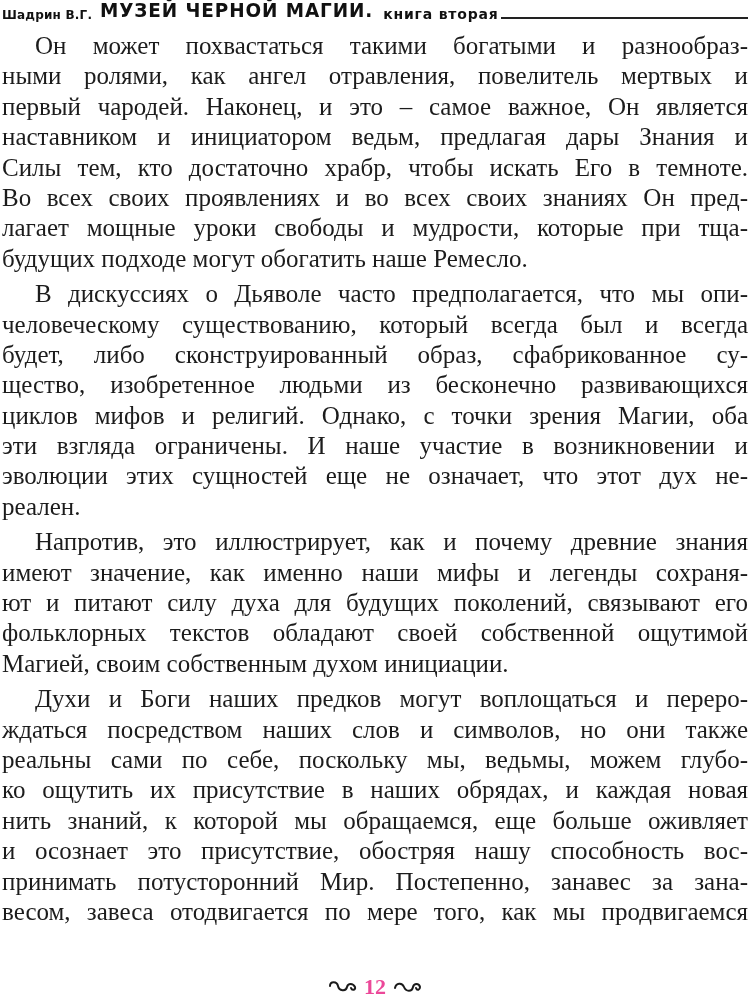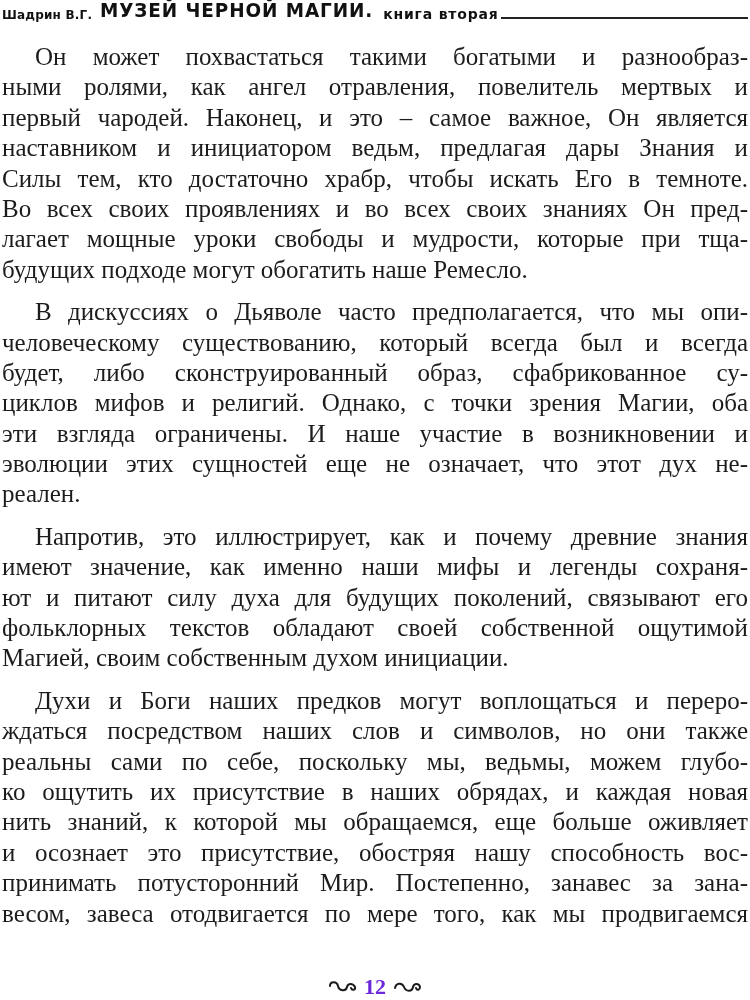--- a/index.html
+++ b/index.html
@@ -56,21 +56,21 @@
     .page-body {
       position: absolute;
       left: 2px;
       top: 30px;
       width: 746px;
       font-family: "Liberation Serif", serif;
       font-size: 25px;
       color: #1c1c1c;
     }
     .paragraph {
-      margin: 12px 0 5px 0;
+      margin: 1px 0 5px 0;
     }
     .line {
       display: block;
       height: 30.4px;
       line-height: 30.4px;
       text-align: justify;
       text-align-last: justify;
       white-space: nowrap;
       overflow: hidden;
     }
@@ -82,21 +82,21 @@
     }
     .folio {
       position: absolute;
       left: 0;
       width: 750px;
       top: 974px;
       text-align: center;
       font-family: "Liberation Serif", serif;
       font-size: 22px;
       font-weight: bold;
-      color: #6d28d9;
+      color: #ec4899;
       display: flex;
       justify-content: center;
       align-items: center;
       gap: 6px;
     }
     .ornament {
       display: inline-block;
       width: 30px;
       height: 14px;
     }
@@ -119,20 +119,21 @@
     <span class="line">наставником и инициатором ведьм, предлагая дары Знания и</span>
     <span class="line">Силы тем, кто достаточно храбр, чтобы искать Его в темноте.</span>
     <span class="line">Во всех своих проявлениях и во всех своих знаниях Он пред-</span>
     <span class="line">лагает мощные уроки свободы и мудрости, которые при тща-</span>
     <span class="line last">будущих подходе могут обогатить наше Ремесло.</span>
   </p>
   <p class="paragraph">
     <span class="line first">В дискуссиях о Дьяволе часто предполагается, что мы опи-</span>
     <span class="line">человеческому существованию, который всегда был и всегда</span>
     <span class="line">будет, либо сконструированный образ, сфабрикованное су-</span>
+    <span class="line">щество, изобретенное людьми из бесконечно развивающихся</span>
     <span class="line">циклов мифов и религий. Однако, с точки зрения Магии, оба</span>
     <span class="line">эти взгляда ограничены. И наше участие в возникновении и</span>
     <span class="line">эволюции этих сущностей еще не означает, что этот дух не-</span>
     <span class="line last">реален.</span>
   </p>
   <p class="paragraph">
     <span class="line first">Напротив, это иллюстрирует, как и почему древние знания</span>
     <span class="line">имеют значение, как именно наши мифы и легенды сохраня-</span>
     <span class="line">ют и питают силу духа для будущих поколений, связывают его</span>
     <span class="line">фольклорных текстов обладают своей собственной ощутимой</span>

